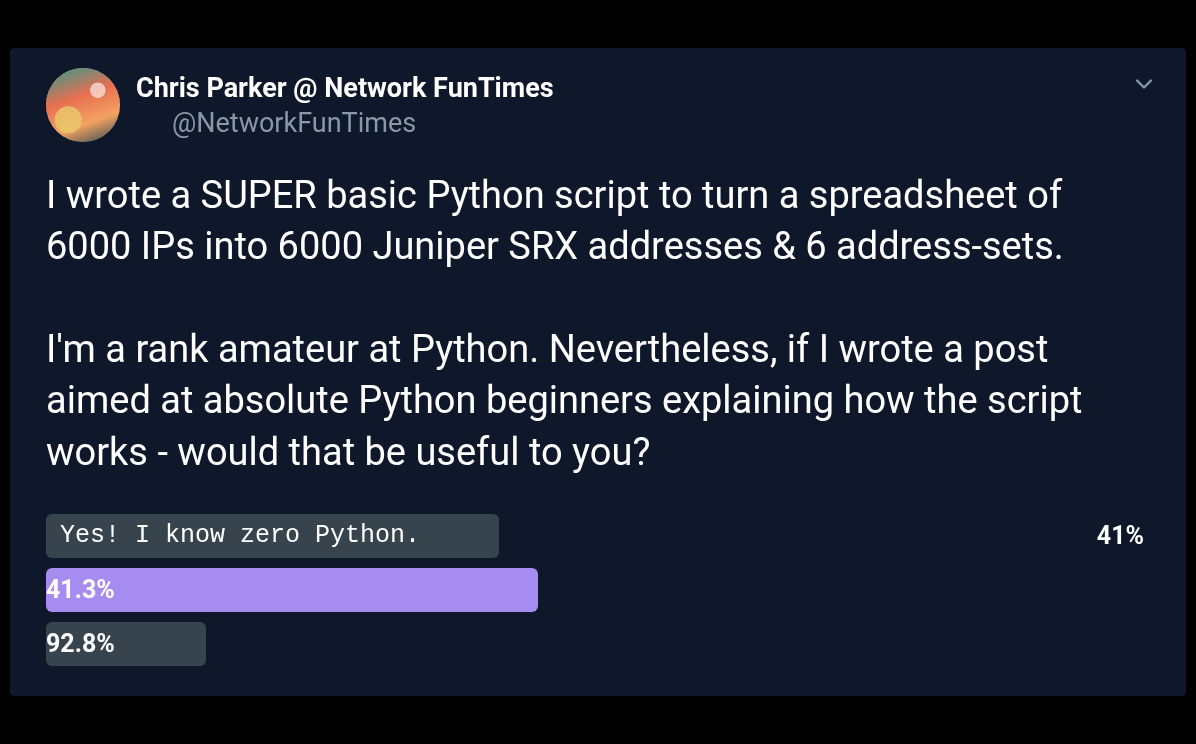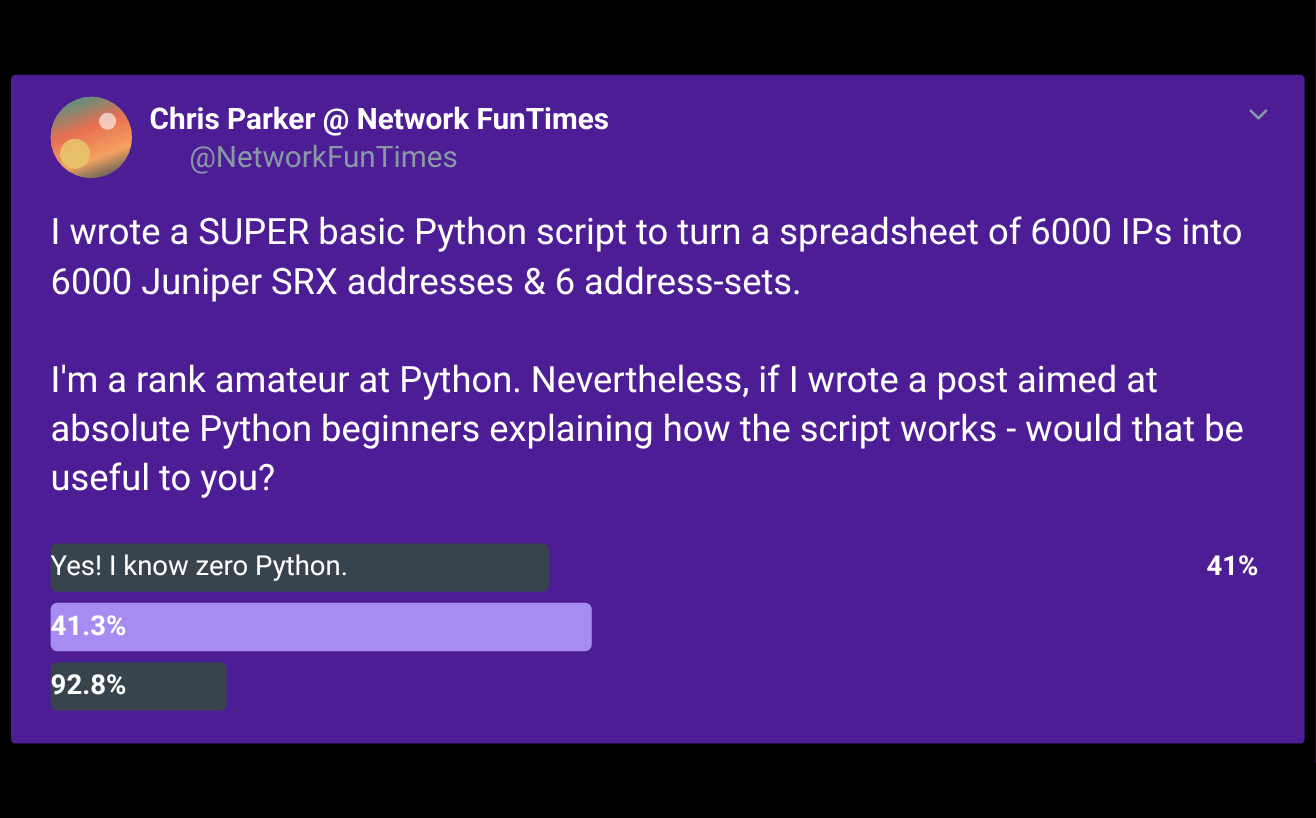--- a/index.html
+++ b/index.html
@@ -6,21 +6,21 @@
   body {
     background: #000;
     font-family: -apple-system, BlinkMacSystemFont, "Segoe UI", Roboto, Helvetica, Arial, sans-serif;
     width: 1196px;
     height: 744px;
     display: flex;
     align-items: center;
     justify-content: center;
   }
   .tweet-card {
-    background: #4c1d95;
+    background: #0f172a;
     border-radius: 4px;
     width: 1176px;
     padding: 20px 36px 30px 36px;
     position: relative;
   }
   .header {
     display: flex;
     align-items: flex-start;
     gap: 16px;
     margin-bottom: 28px;
@@ -63,21 +63,21 @@
   .chevron {
     position: absolute;
     top: 22px;
     right: 28px;
     color: #8899a6;
     cursor: pointer;
   }
   .chevron svg { width: 28px; height: 28px; display:block; }
   .tweet-text {
     color: #ffffff;
-    font-size: 33px;
+    font-size: 38px;
     line-height: 1.35;
     margin-bottom: 36px;
     white-space: pre-wrap;
   }
   .poll {
     display: flex;
     flex-direction: column;
     gap: 10px;
   }
   .poll-row {
@@ -95,21 +95,23 @@
     top: 0;
     bottom: 0;
     border-radius: 6px;
     z-index: 0;
   }
   .poll-bar.normal { background: #38444d; }
   .poll-bar.winner { background: #a68cf0; }
   .poll-label {
     position: relative;
     z-index: 1;
+    padding-left: 14px;
     font-weight: 400;
+    font-family: Liberation Mono, monospace;
   }
   .poll-row.winner-row .poll-label,
   .poll-row.winner-row .poll-pct { font-weight: 700; }
   .poll-pct {
     position: relative;
     z-index: 1;
     padding-right: 6px;
     font-weight: bold;
   }
 </style>

